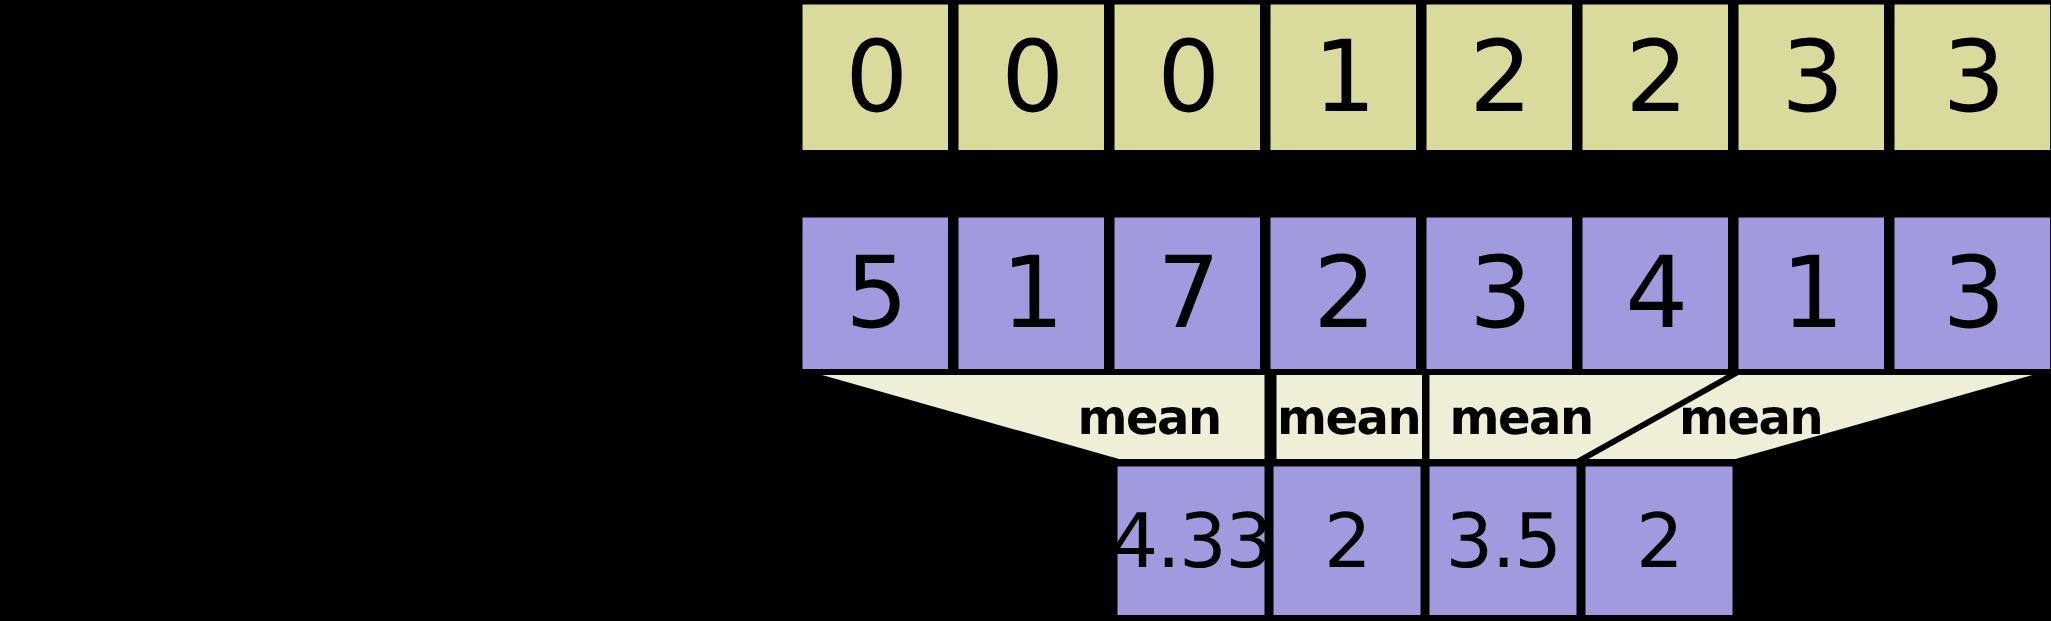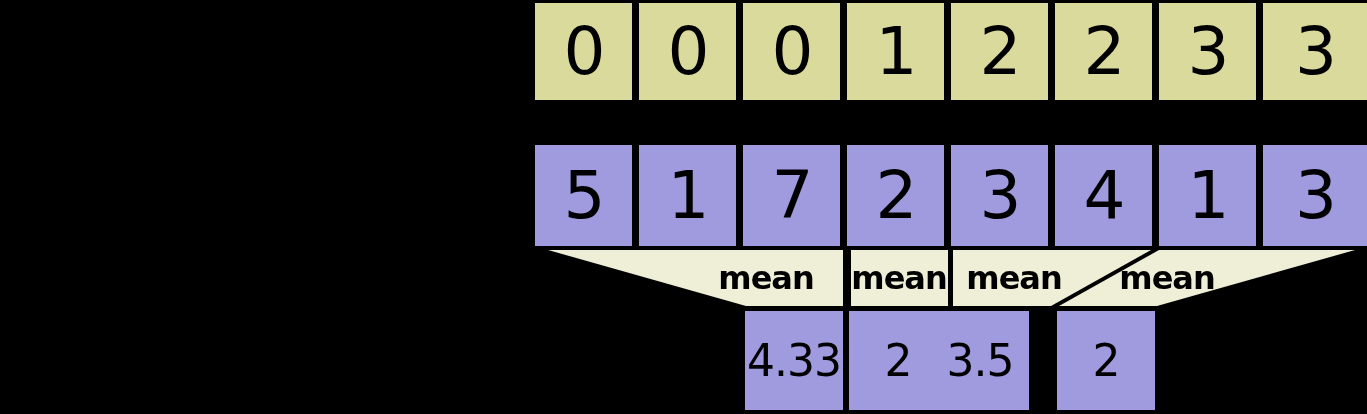--- a/index.html
+++ b/index.html
@@ -28,21 +28,21 @@
     top: 0;
     height: 100%;
     display: flex;
     align-items: center;
     justify-content: center;
     color: var(--txt, #000000);
     letter-spacing: -2px;
   }
   .cell.seg { background: var(--seg, #d9da9b); font-size: 66px; }
   .cell.dat { background: var(--dat, #a09ade); font-size: 66px; }
-  .cell.out { background: var(--dat, #a09ade); font-size: 44px; letter-spacing: -1px; }
+  .cell.out { background: var(--dat, #a09ade); font-size: 50px; letter-spacing: -1px; }
   #funnel-svg {
     position: absolute;
     left: 0;
     top: 0;
   }
   .funnel-poly { fill: var(--fun, #eeefd6); }
   .mean-label {
     position: absolute;
     top: 258px;
     height: 40px;
@@ -83,21 +83,21 @@
       <div class="cell dat" style="left: 743px; width: 97px;">7</div>
       <div class="cell dat" style="left: 847px; width: 97px;">2</div>
       <div class="cell dat" style="left: 951px; width: 97px;">3</div>
       <div class="cell dat" style="left: 1055px; width: 97px;">4</div>
       <div class="cell dat" style="left: 1159px; width: 97px;">1</div>
       <div class="cell dat" style="left: 1263px; width: 104px;">3</div>
     </div>
   <div id="out-row" class="row">
       <div class="cell out" style="left: 745px; width: 98px;">4.33</div>
       <div class="cell out" style="left: 849px; width: 98px;">2</div>
-      <div class="cell out" style="left: 931px; width: 98px;">3.5</div>
+      <div class="cell out" style="left: 953px; width: 98px;">3.5</div>
       <div class="cell out" style="left: 1057px; width: 98px;">2</div>
     </div>
 
   <div class="mean-label" style="left:701px">mean</div>
   <div class="mean-label" style="left:834px">mean</div>
   <div class="mean-label" style="left:949px">mean</div>
   <div class="mean-label" style="left:1102px">mean</div>
 
 </div>
 

